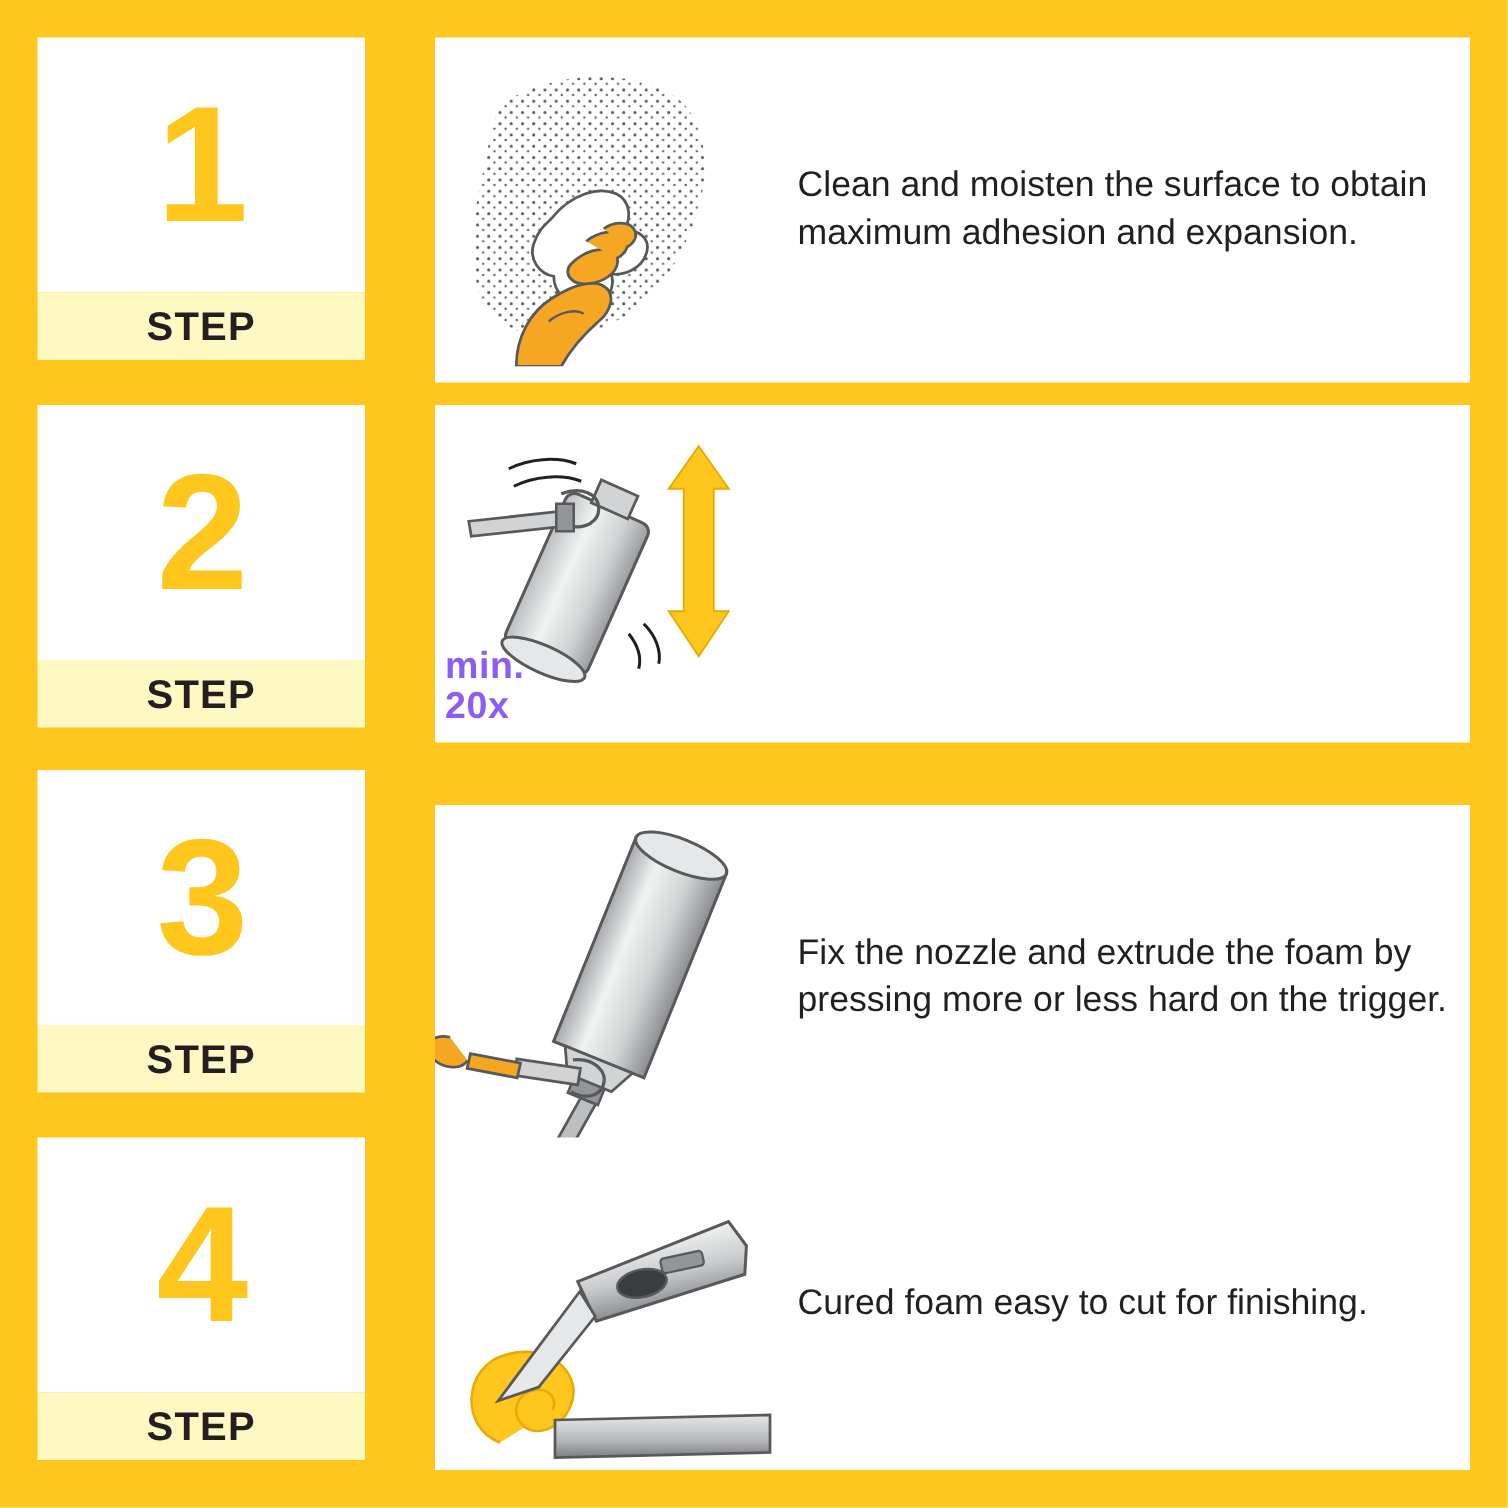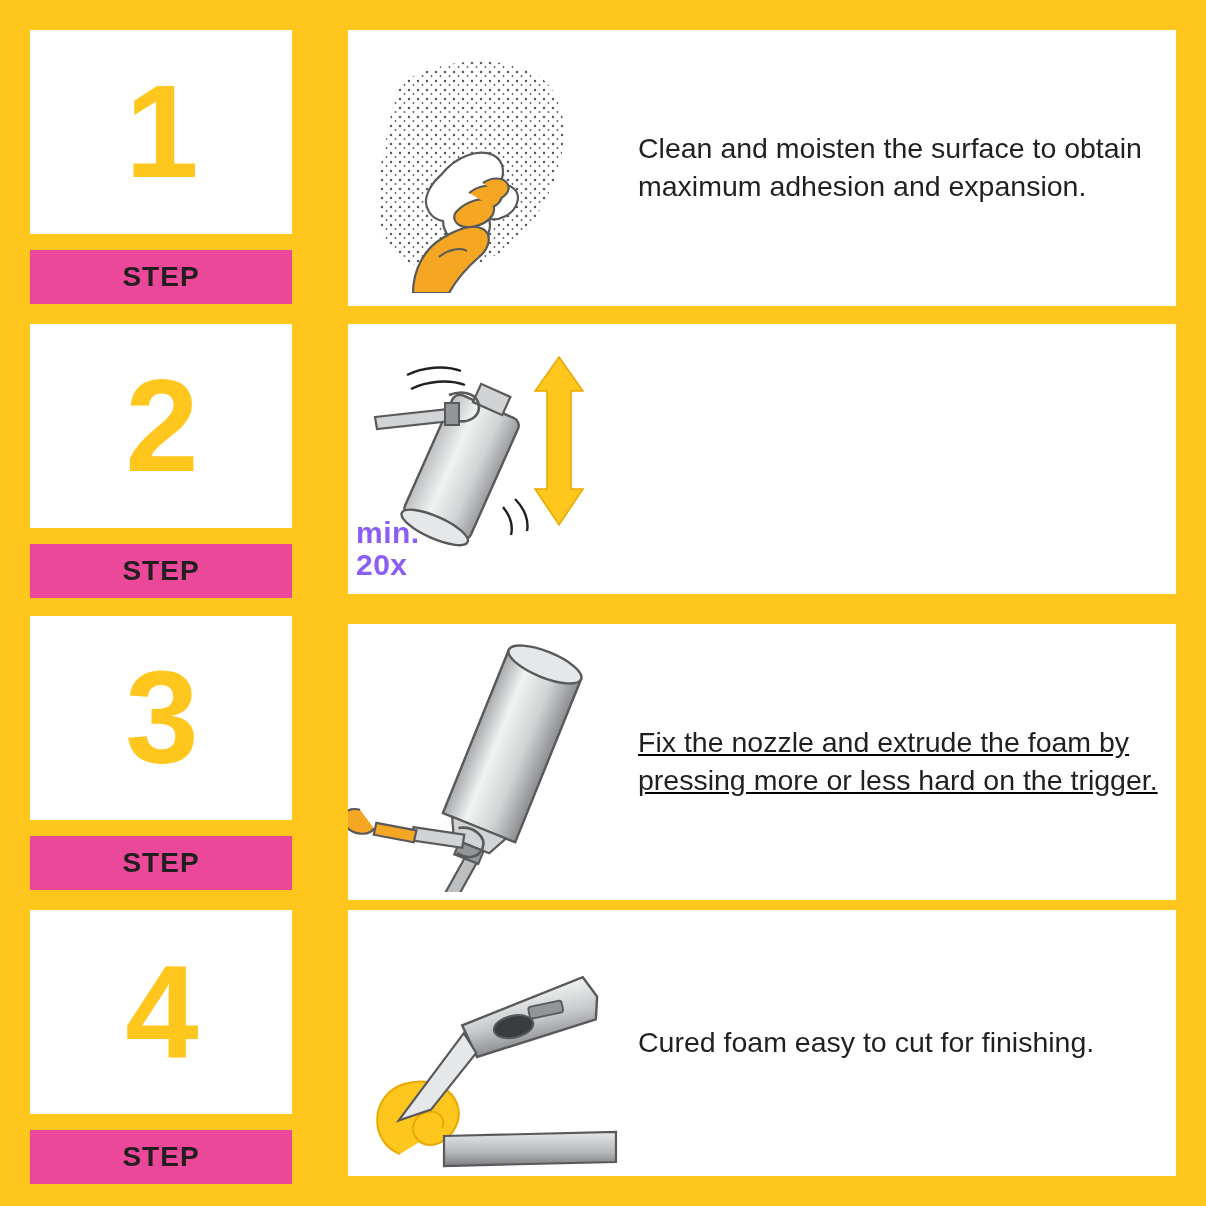--- a/index.html
+++ b/index.html
@@ -57,29 +57,28 @@
   }
   .step-card .num {
     font-size: 132px;
     font-weight: bold;
     color: #ffc61e;
     line-height: 1;
     letter-spacing: -2px;
   }
   .step-card .step-label {
     height: 54px;
-    background: #ec4899;
+    background: #fef9c3;
     display: flex;
     align-items: center;
     justify-content: center;
     color: #231f20;
-    font-size: 28px;
+    font-size: 32px;
     font-weight: bold;
     letter-spacing: 1px;
-    margin-top: 16px;
   }
   
   .panel {
     position: absolute;
     left: 348px;
     width: 828px;
     background: #ffffff;
     display: flex;
     align-items: center;
     box-sizing: border-box;
@@ -206,21 +205,21 @@
     </div>
   </div>
 
   <div class="step-card" style="top:616px;">
     <div class="num-box">
       <span class="num">3</span>
     </div>
     <div class="step-label">STEP</div>
   </div>
 
-  <div class="panel" style="top:624px; height:276px;text-decoration:underline;">
+  <div class="panel" style="top:644px; height:276px;">
     <div class="art">
       <div class="art-wrap">
         <svg width="290" height="260" viewBox="0 0 290 260">
           <defs>
             <linearGradient id="canGrad3" x1="0" y1="0" x2="1" y2="0">
               <stop offset="0%" stop-color="#a7a9ac"></stop>
               <stop offset="30%" stop-color="#f1f2f2"></stop>
               <stop offset="65%" stop-color="#d1d3d4"></stop>
               <stop offset="100%" stop-color="#8b8d90"></stop>
             </linearGradient>

